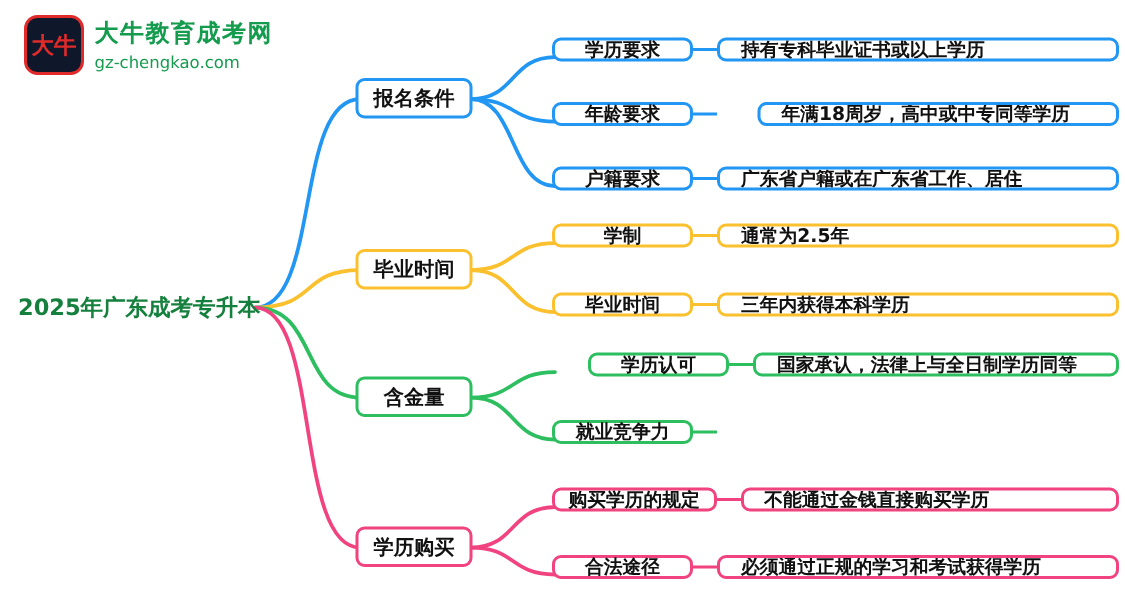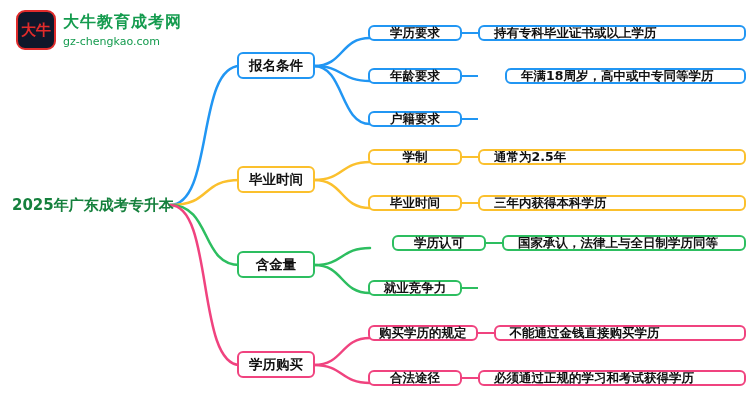--- a/index.html
+++ b/index.html
@@ -79,20 +79,21 @@
     <div class="leaf-value" style="border-color: rgb(33, 150, 243);">持有专科毕业证书或以上学历</div>
   </div>
   <div class="row" style="top:68px">
     <div class="leaf-label" style="border-color: rgb(33, 150, 243);">年龄要求</div>
     <div class="leaf-connector" style="background-color: rgb(33, 150, 243);"></div>
     <div class="leaf-value" style="border-color: rgb(33, 150, 243); margin-left: 27px;">年满18周岁，高中或中专同等学历</div>
   </div>
   <div class="row" style="top:111px">
     <div class="leaf-label" style="border-color: rgb(33, 150, 243);">户籍要求</div>
     <div class="leaf-connector" style="background-color: rgb(33, 150, 243);"></div>
+    <div class="leaf-value" style="border-color: rgb(33, 150, 243);">广东省户籍或在广东省工作、居住</div>
   </div>
 
   <div class="row" style="top:149px">
     <div class="leaf-label" style="border-color: rgb(251, 192, 45);">学制</div>
     <div class="leaf-connector" style="background-color: rgb(251, 192, 45);"></div>
     <div class="leaf-value" style="border-color: rgb(251, 192, 45);">通常为2.5年</div>
   </div>
   <div class="row" style="top:195px">
     <div class="leaf-label" style="border-color: rgb(251, 192, 45);">毕业时间</div>
     <div class="leaf-connector" style="background-color: rgb(251, 192, 45);"></div>

